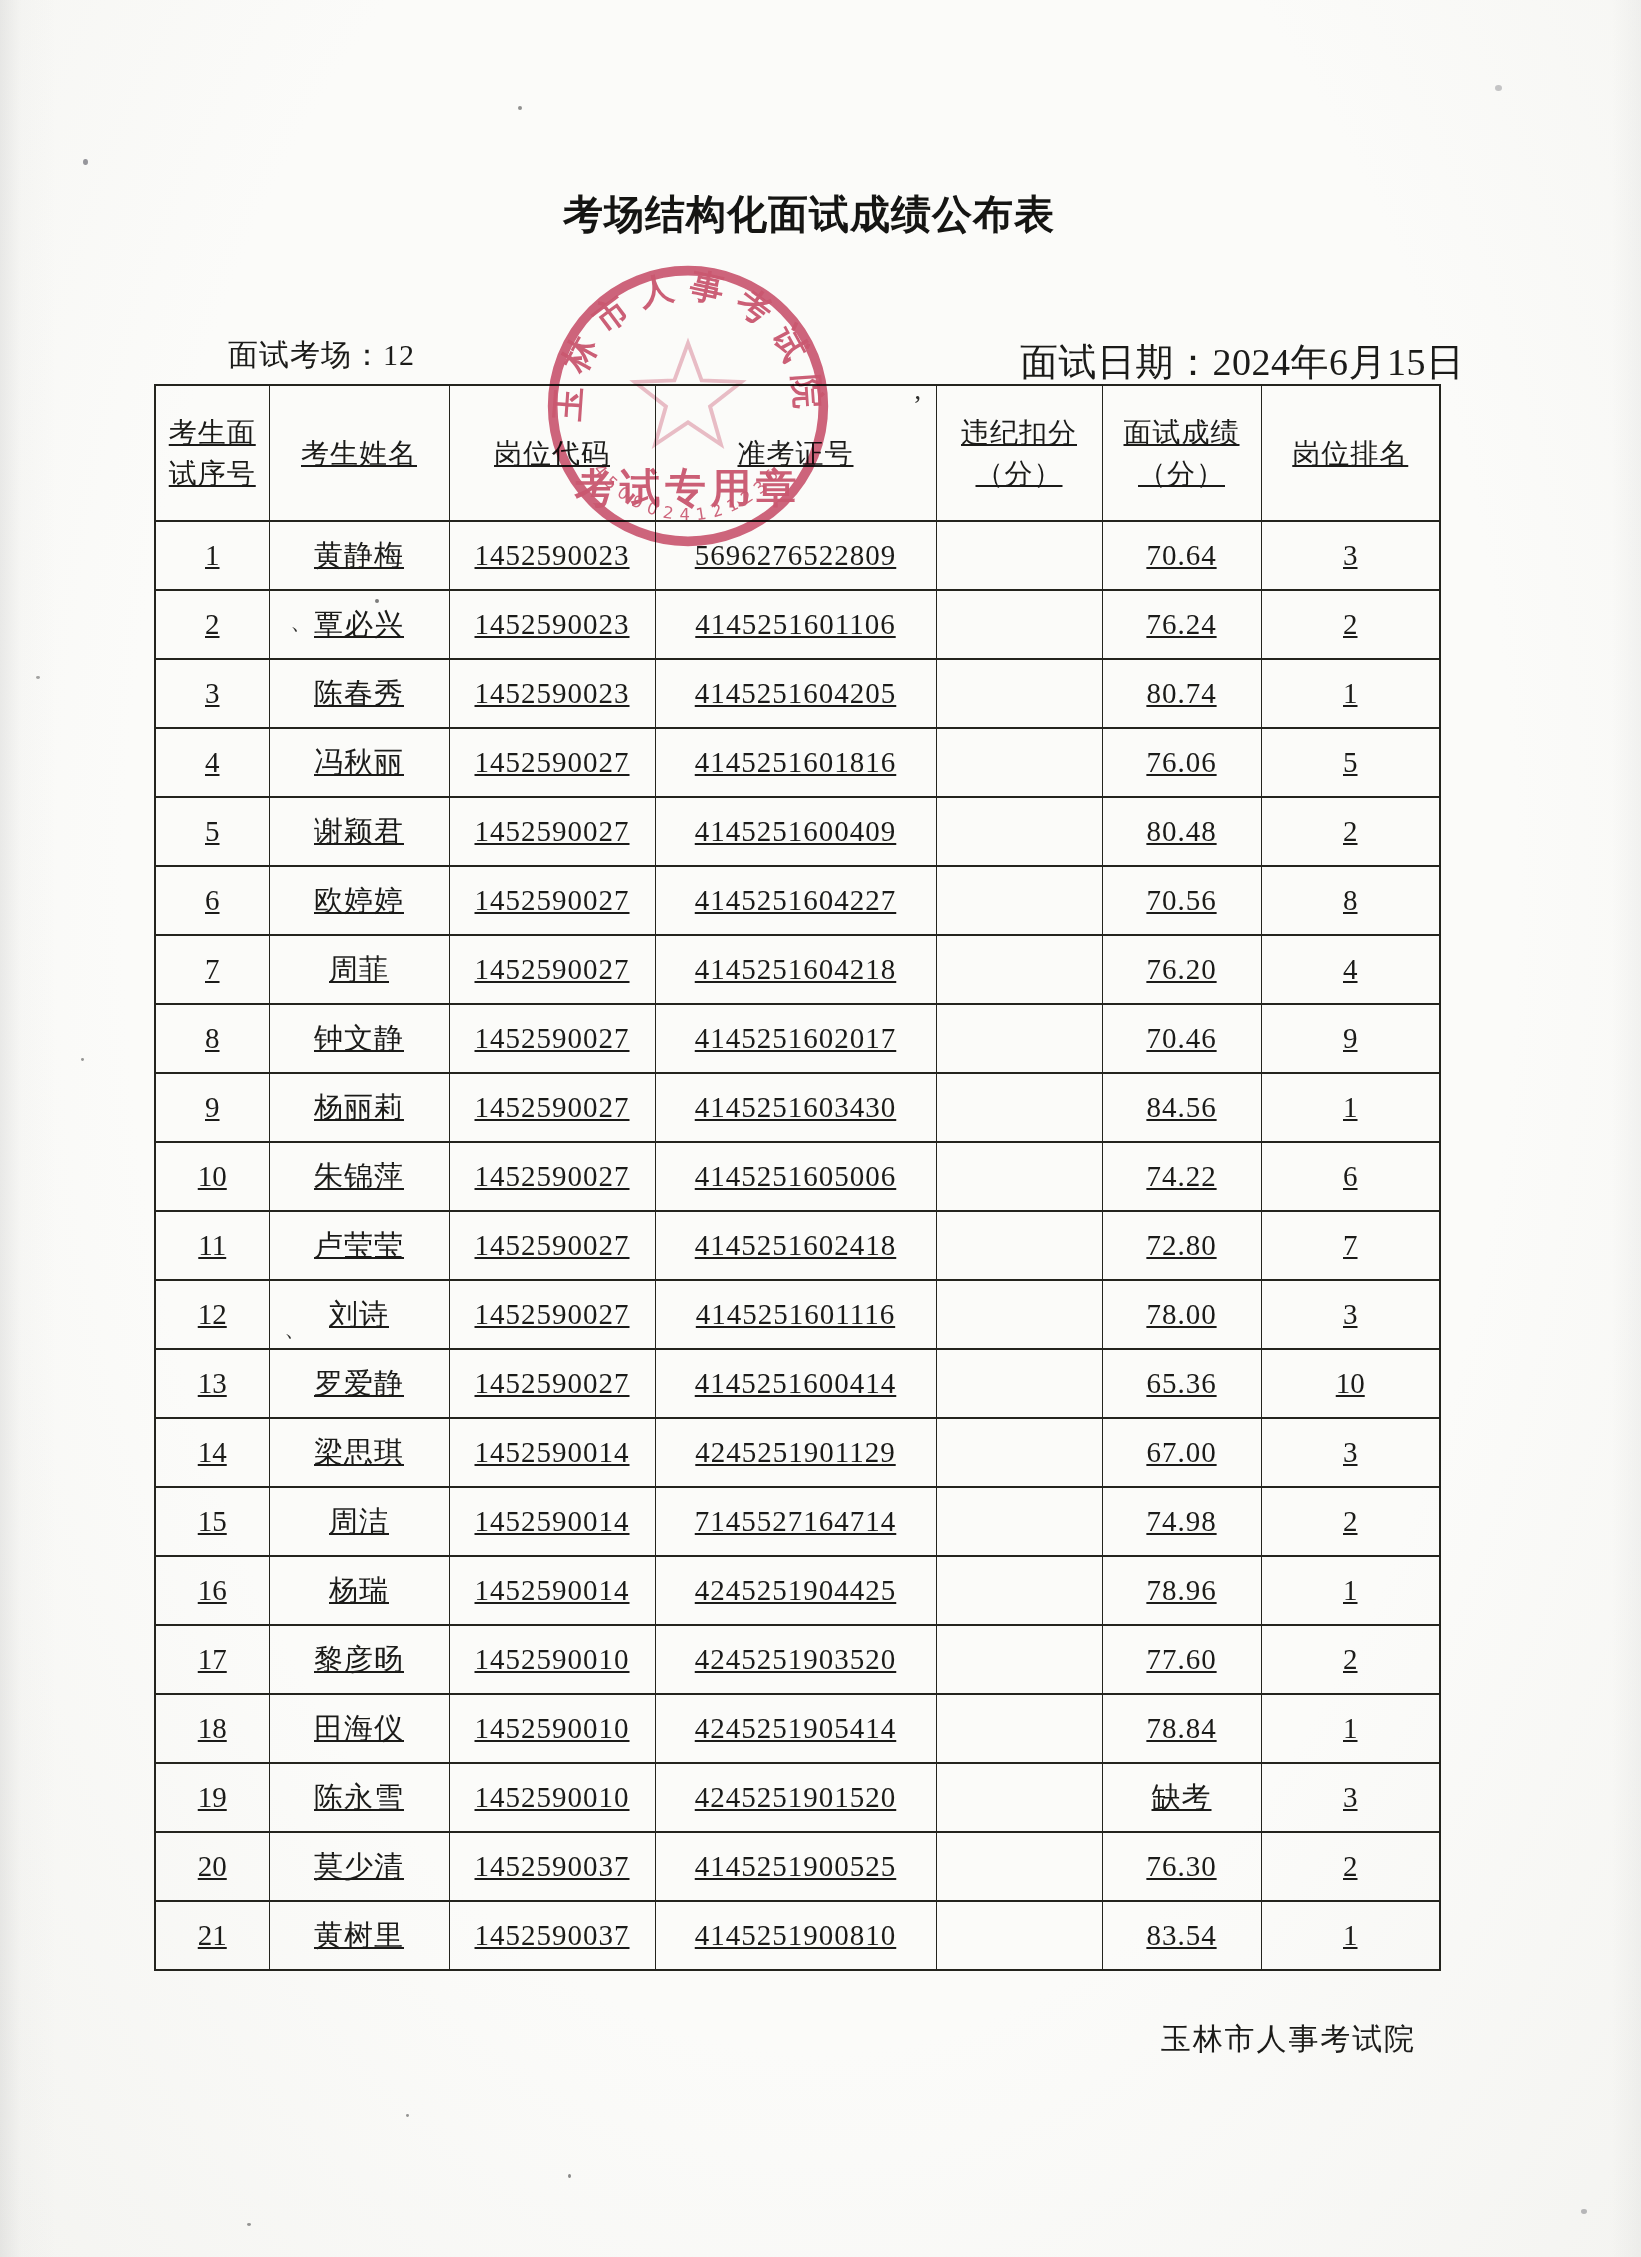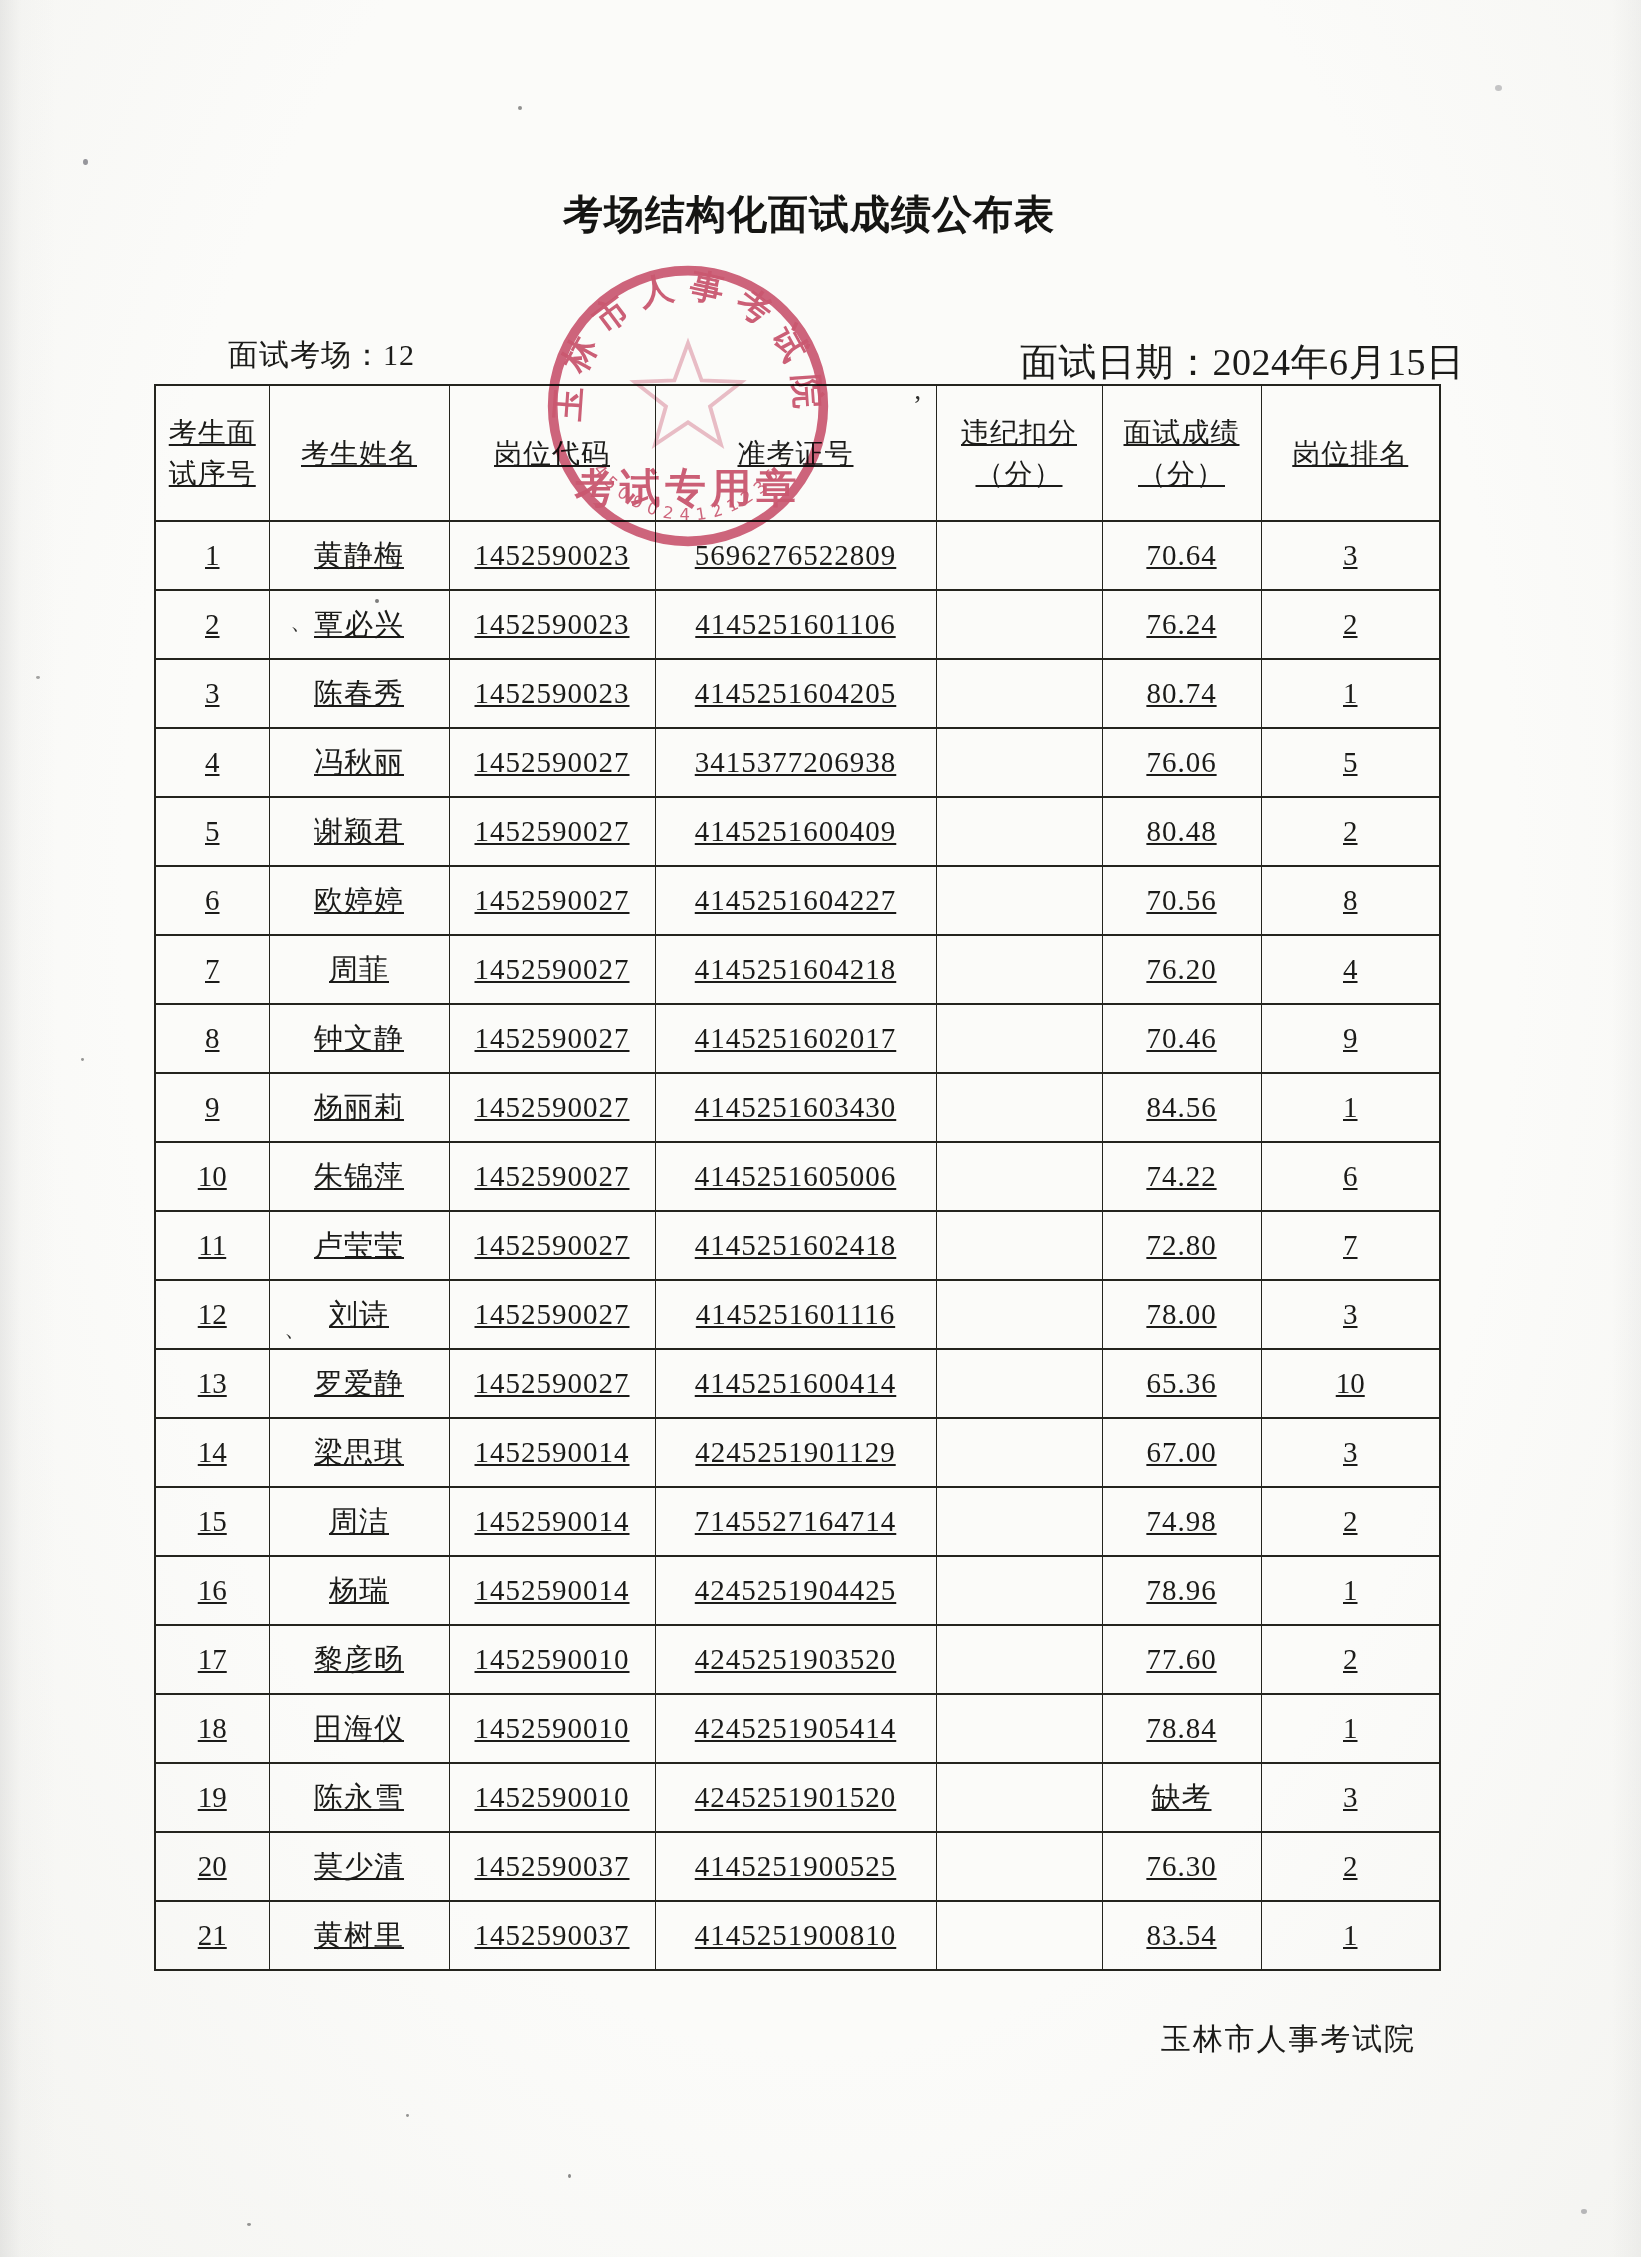--- a/index.html
+++ b/index.html
@@ -149,21 +149,21 @@
           <td class="col-code">1452590023</td>
           <td class="col-ticket">4145251604205</td>
           <td class="col-deduction"></td>
           <td class="col-score">80.74</td>
           <td class="col-rank">1</td>
         </tr>
         <tr>
           <td class="col-seq">4</td>
           <td class="col-name">冯秋丽</td>
           <td class="col-code">1452590027</td>
-          <td class="col-ticket">3415377206938</td>
+          <td class="col-ticket">4145251601816</td>
           <td class="col-deduction"></td>
           <td class="col-score">76.06</td>
           <td class="col-rank">5</td>
         </tr>
         <tr>
           <td class="col-seq">5</td>
           <td class="col-name">谢颖君</td>
           <td class="col-code">1452590027</td>
           <td class="col-ticket">4145251600409</td>
           <td class="col-deduction"></td>

